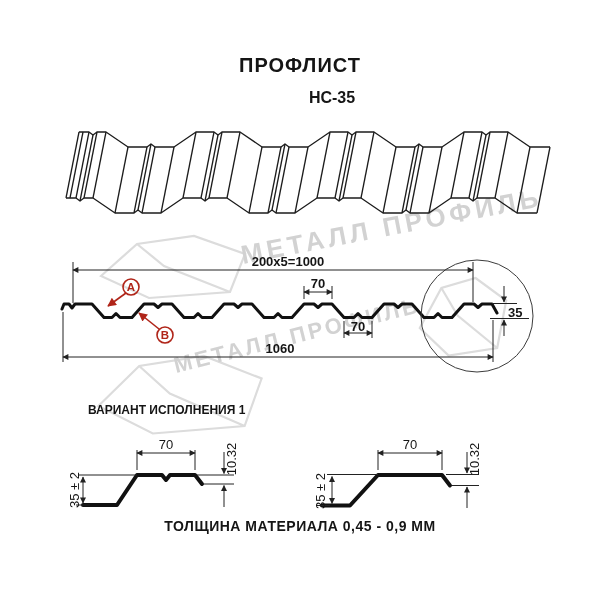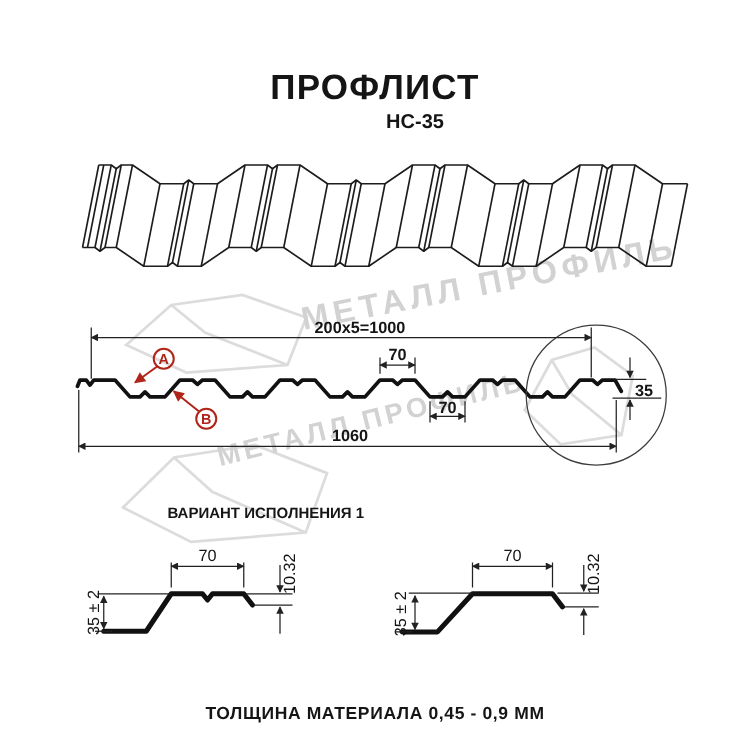--- a/index.html
+++ b/index.html
@@ -1,22 +1,22 @@
 <!DOCTYPE html>
 <html><head>
 <meta charset="utf-8">
 <style>
   html,body{margin:0;padding:0;background:#fff;}
   .stage{position:relative;width:600px;height:600px;background:#fff;overflow:hidden;
          font-family:"Liberation Sans",sans-serif;color:#151515;}
   .abs{position:absolute;}
-  .title{top:54px;left:0;width:600px;text-align:center;font-size:28px;font-weight:700;letter-spacing:1px;}
+  .title{top:54px;left:0;width:600px;text-align:center;font-size:20px;font-weight:700;letter-spacing:1px;}
   .subtitle{top:89px;left:0;width:600px;text-align:center;font-size:16px;font-weight:700;margin-left:32px;}
   .vtitle{font-size:12px;font-weight:700;line-height:13.5px;white-space:nowrap;}
-  .footer{top:562px;left:0;width:600px;text-align:center;font-size:14px;font-weight:700;letter-spacing:.5px;}
+  .footer{top:518px;left:0;width:600px;text-align:center;font-size:14px;font-weight:700;letter-spacing:.5px;}
   svg{position:absolute;left:0;top:0;}
   .thin{stroke:#222;stroke-width:1;fill:none;}
   .prof{stroke:#111;stroke-width:3;fill:none;stroke-linejoin:round;stroke-linecap:round;}
   .prof4{stroke:#111;stroke-width:4;fill:none;stroke-linejoin:round;stroke-linecap:round;}
   .sheet{stroke:#1c1c1c;stroke-width:1.3;fill:none;stroke-linejoin:round;}
   .dim{font:700 13px "Liberation Sans",sans-serif;fill:#151515;}
   .dimv{font:400 13px "Liberation Sans",sans-serif;fill:#151515;}
   .ab{font:600 11.5px "Liberation Sans",sans-serif;fill:#b02519;}
   .redl{stroke:#b02519;stroke-width:1.6;fill:none;}
   .wm{font-weight:700;fill:#d2d2d2;}
@@ -159,15 +159,15 @@
       <line x1="316" y1="505.5" x2="330" y2="505.5"></line>
       <line x1="332" y1="476.5" x2="332" y2="503.5" marker-start="url(#arw)" marker-end="url(#arw)"></line>
     </g>
     <text class="dimv" x="410" y="449" text-anchor="middle">70</text>
     <text class="dimv" text-anchor="middle" transform="rotate(-90 479 459)" x="479" y="459">10.32</text>
     <text class="dimv" text-anchor="middle" transform="rotate(-90 325 491)" x="325" y="491">35 ± 2</text>
   </svg>
 
   <div class="abs title">ПРОФЛИСТ</div>
   <div class="abs subtitle">НС-35</div>
-  <div class="abs vtitle" style="left:88px;top:404px;margin-left:46px;">ВАРИАНТ ИСПОЛНЕНИЯ 1</div>
+  <div class="abs vtitle" style="left:88px;top:404px;">ВАРИАНТ ИСПОЛНЕНИЯ 1</div>
   <div class="abs footer">ТОЛЩИНА МАТЕРИАЛА 0,45 - 0,9 ММ</div>
 </div>
 
 </body></html>

